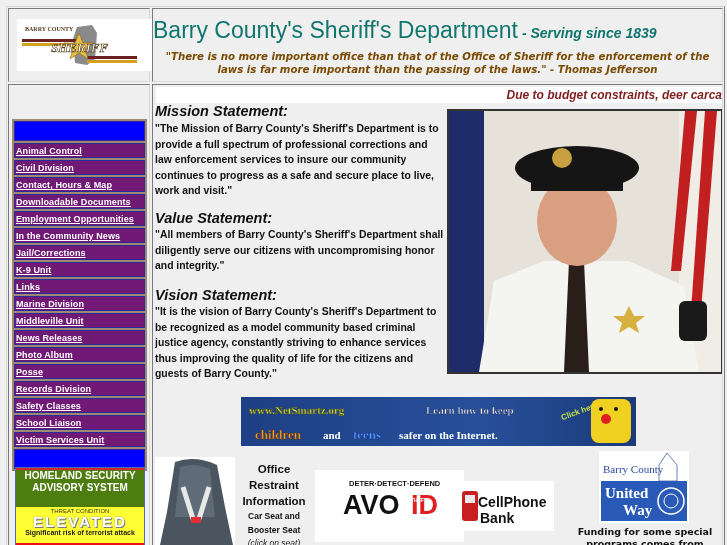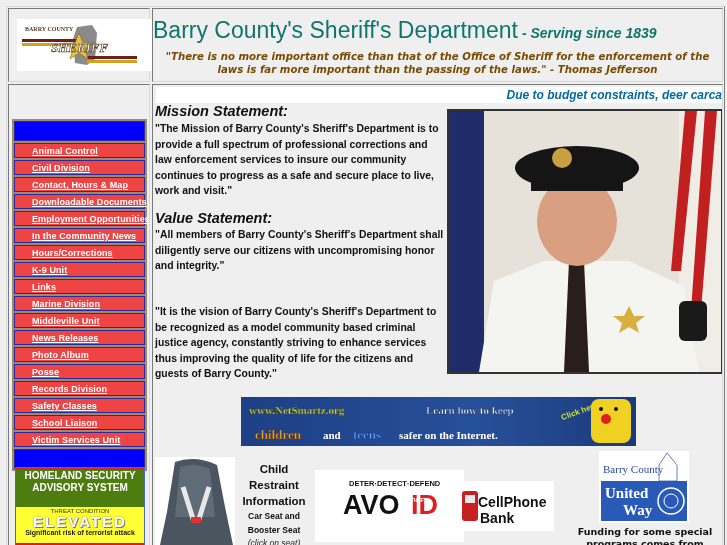--- a/index.html
+++ b/index.html
@@ -38,22 +38,22 @@
   }
   #nav-cell { left:8px; top:84px; width:142px; height:470px; }
   #main-cell { left:152px; top:84px; width:571px; height:470px; overflow:hidden; }
 
   #nav {
     position:absolute; left:3px; top:34px; width:135px;
     border:2px solid #a08770; background:#a08770; box-sizing:border-box;
   }
   .nav-item {
     display:block; height:15px; margin-bottom:2px;
-    background:#ef4444; color:#fff; font-size:9px; font-weight:bold;
-    text-decoration:underline; line-height:15px; padding-left:17px;
+    background:#701a75; color:#fff; font-size:9px; font-weight:bold;
+    text-decoration:underline; line-height:15px; padding-left:1px;
     white-space:nowrap; letter-spacing:0.1px; box-sizing:border-box;
     border:1px solid #2a2a9a;
   }
   .nav-blank { height:15px; margin-bottom:2px; background:#0000ff; border:1px solid #2a2a9a; box-sizing:border-box; }
 
   #hsas {
     position:absolute; left:6px; top:382px; width:130px; height:95px;
     border:1px solid #4a6ac0; box-sizing:border-box; overflow:hidden;
   }
   #hsas .top {
@@ -66,21 +66,21 @@
   }
   #hsas .tc { font-size:6px; color:#333; }
   #hsas .el { font-size:15px; font-weight:bold; color:#fff; text-shadow:0 0 2px #888, 1px 1px 0 #777; letter-spacing:2px; line-height:15px; }
   #hsas .risk { font-size:7px; color:#222; font-weight:bold; }
   #hsas .click { background:#ee1111; color:#fff; font-size:5.5px; text-align:center; height:10px; line-height:8px; font-weight:bold; }
 
   
   #marquee {
     position:absolute; left:3px; top:2px; right:0; height:16px;
     background:#fff; text-align:right; overflow:hidden; white-space:nowrap;
-    color:#0369a1; font-weight:bold; font-style:italic; font-size:12px; line-height:16px;
+    color:#7f1d1d; font-weight:bold; font-style:italic; font-size:12px; line-height:16px;
   }
   .stmt-h { position:absolute; left:2px; font-size:14.5px; font-style:italic; font-weight:bold; color:#111; }
   .stmt-b { position:absolute; left:2px; width:292px; font-size:10.4px; font-weight:bold; color:#111; line-height:15.5px; }
 
   #photo {
     position:absolute; left:294px; top:24px; width:276px; height:265px;
     background:#444; border:2px solid #333; box-sizing:border-box; overflow:hidden;
   }
   #netsmartz {
     position:absolute; left:88px; top:312px; width:395px; height:49px;
@@ -131,21 +131,21 @@
 
 <div class="cell" id="nav-cell">
   <div id="nav">
     <div class="nav-blank" style="height:20px;"></div>
     <a class="nav-item">Animal Control</a>
     <a class="nav-item">Civil Division</a>
     <a class="nav-item">Contact, Hours &amp; Map</a>
     <a class="nav-item">Downloadable Documents</a>
     <a class="nav-item">Employment Opportunities</a>
     <a class="nav-item">In the Community News</a>
-    <a class="nav-item">Hours/Corrections</a>
+    <a class="nav-item">Jail/Corrections</a>
     <a class="nav-item">K-9 Unit</a>
     <a class="nav-item">Links</a>
     <a class="nav-item">Marine Division</a>
     <a class="nav-item">Middleville Unit</a>
     <a class="nav-item">News Releases</a>
     <a class="nav-item">Photo Album</a>
     <a class="nav-item">Posse</a>
     <a class="nav-item">Records Division</a>
     <a class="nav-item">Safety Classes</a>
     <a class="nav-item">School Liaison</a>
@@ -171,20 +171,21 @@
   <div id="marquee">
     <span>Due to budget constraints, deer carca</span>
   </div>
 
   <div class="stmt-h" style="top:18px;">Mission Statement:</div>
   <div class="stmt-b" style="top:36px;">"The Mission of Barry County's Sheriff's Department is to provide a full spectrum of professional corrections and law enforcement services to insure our community continues to progress as a safe and secure place to live, work and visit."</div>
 
   <div class="stmt-h" style="top:125px;">Value Statement:</div>
   <div class="stmt-b" style="top:142px;">"All members of Barry County's Sheriff's Department shall diligently serve our citizens with uncompromising honor and integrity."</div>
 
+  <div class="stmt-h" style="top:202px;">Vision Statement:</div>
   <div class="stmt-b" style="top:219px;">"It is the vision of Barry County's Sheriff's Department to be recognized as a model community based criminal justice agency, constantly striving to enhance services thus improving the quality of life for the citizens and guests of Barry County."</div>
 
   <div id="photo">
     <svg width="272" height="261" viewBox="0 0 272 261">
       <rect width="272" height="261" fill="#e6e2da"></rect>
       <rect x="0" y="0" width="35" height="261" fill="#1e2d6a"></rect>
       <rect x="230" y="0" width="42" height="261" fill="#f0ece6"></rect>
       <path d="M236 0 L248 0 L232 160 L222 160 Z" fill="#c22020"></path>
       <path d="M256 0 L268 0 L252 200 L242 200 Z" fill="#c22020"></path>
       <path d="M30 261 L45 170 L95 150 L180 150 L235 175 L250 261 Z" fill="#f4f4f0"></path>
@@ -218,21 +219,21 @@
     <svg width="80" height="90" viewBox="0 0 80 90">
       <rect width="80" height="90" fill="#ffffff"></rect>
       <path d="M20 5 Q40 -2 62 8 L70 50 L78 88 L5 88 L12 55 Z" fill="#4a5560"></path>
       <path d="M25 10 Q40 5 55 12 L60 60 L20 60 Z" fill="#606b78"></path>
       <path d="M28 30 L38 62 M54 30 L44 62" stroke="#e8e8e8" stroke-width="5"></path>
       <rect x="36" y="60" width="10" height="6" fill="#e03030"></rect>
     </svg>
   </div>
 
   <div id="child-text">
-    <div class="big">Child</div>
+    <div class="big">Office</div>
     <div class="big">Restraint</div>
     <div class="big">Information</div>
     <div class="small">Car Seat and</div>
     <div class="small">Booster Seat</div>
     <div class="note">(click on seat)</div>
   </div>
 
   <div id="avoid">
     <svg width="125" height="72" viewBox="0 0 125 72">
       <text x="10" y="16" font-family="Liberation Sans, sans-serif" font-size="7.5" font-weight="bold" fill="#111">DETER·DETECT·DEFEND</text>

